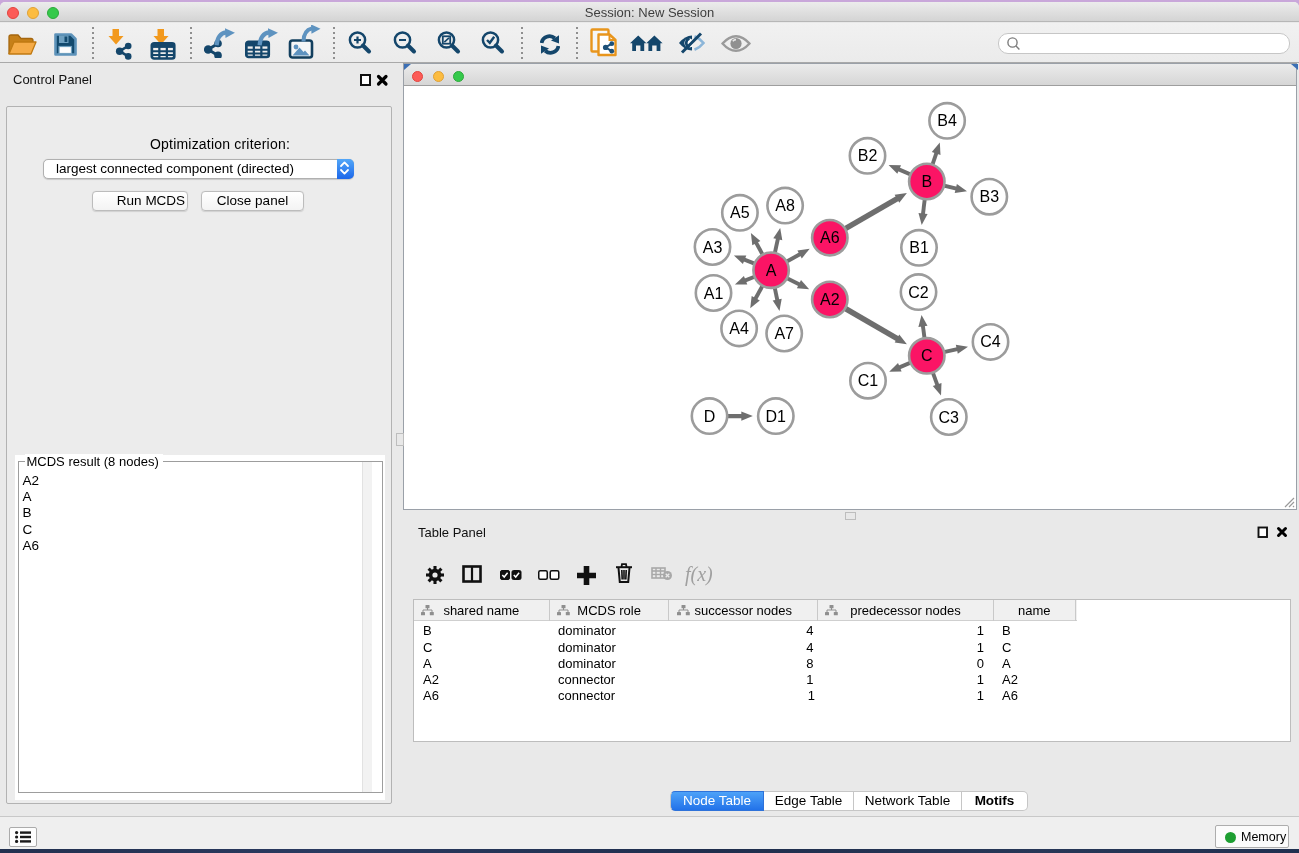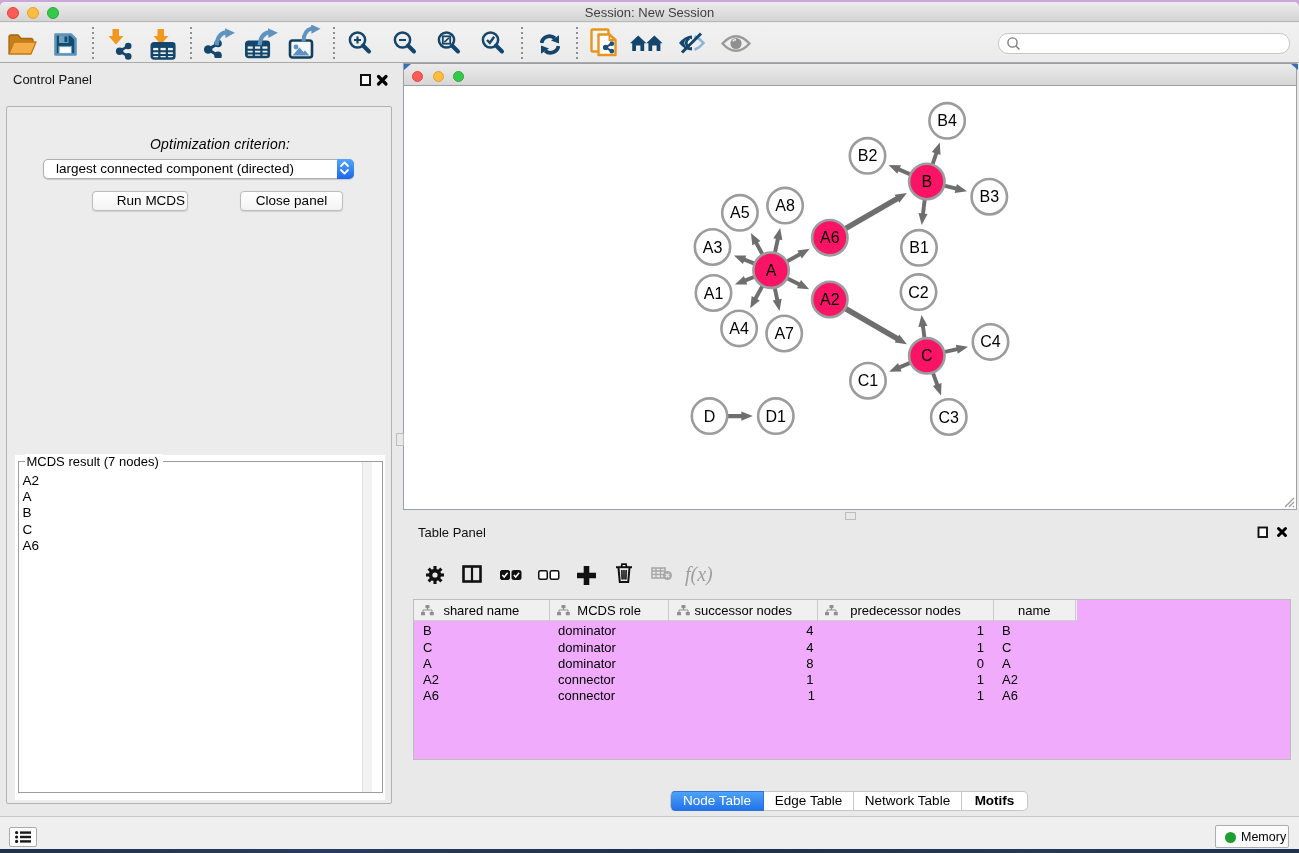--- a/index.html
+++ b/index.html
@@ -14,37 +14,37 @@
 .tsep { position:absolute; top:4px; height:33px; width:2px; background:repeating-linear-gradient(#8f8f8f 0 2px, rgba(0,0,0,0) 2px 5px); }
 #searchbox { position:absolute; left:998px; top:9.5px; width:292px; height:21px; background:#fff; border:1px solid #c6c6c6; border-radius:10px; }
 
 #cp-title { position:absolute; left:13px; top:70px; font-size:13px; color:#111; }
 #cp-box { position:absolute; left:6px; top:104px; width:386px; height:698px; background:#ececec; border:1px solid #b2b2b2; border-radius:2px; }
 .tabbar { position:absolute; display:flex; font-size:13px; }
 .tabbar .seg { background:#fff; border-top:1px solid #c8c8c8; border-bottom:1px solid #c8c8c8; border-right:1px solid #c8c8c8; color:#000; text-align:center; line-height:17.5px; height:19px; }
 .tabbar .seg:first-child { border-left:1px solid #c8c8c8; border-radius:5px 0 0 5px; }
 .tabbar .seg:last-child { border-radius:0 5px 5px 0; }
 .tabbar .sel { background:linear-gradient(#4da2f8,#2272e9); color:#fff; border-color:#2e72d9; }
-#opt-label { position:absolute; left:6px; top:134px; width:428px; text-align:center; font-size:14px; letter-spacing:0.2px; color:#000;font-style:italic; }
+#opt-label { position:absolute; left:6px; top:134px; width:428px; text-align:center; font-size:14px; letter-spacing:0.2px; color:#000; }
 #dropdown { position:absolute; left:43px; top:157px; width:311px; height:20px; background:#fff; border:1px solid #b0b0b0; border-radius:5px; font-size:13.5px; line-height:18px; padding-left:12px; box-shadow:0 0.5px 1px rgba(0,0,0,.15); }
 #dd-btn { position:absolute; right:-1px; top:-1px; width:17px; height:20px; background:linear-gradient(#53a7f8,#1c67ea); border-radius:0 5px 5px 0; }
 .mbtn { position:absolute; height:20px; background:linear-gradient(#ffffff,#f3f3f3); border:1px solid #bcbcbc; border-radius:4px; font-size:13.5px; text-align:center; line-height:18px; color:#000; box-shadow:0 0.5px 1px rgba(0,0,0,.12); }
 #result-white { position:absolute; left:15px; top:453px; width:370px; height:345px; background:#fff; }
 #result-frame { position:absolute; left:2.5px; top:6px; width:365px; height:332px; border:1px solid #9d9d9d; }
 #result-title { position:absolute; left:6px; top:-8px; background:#fff; padding:0 4px 0 2px; font-size:13px; color:#000; }
 #result-items { position:absolute; left:4px; top:11px; font-size:13.5px; line-height:16.2px; color:#000; }
 #result-scroll { position:absolute; right:13px; top:7px; width:10px; height:330px; background:#f2f2f2; border-left:1px solid #e2e2e2; }
 
 #netwin { position:absolute; left:403px; top:61px; width:894px; height:447px; background:#fff; border:1px solid #9aa0a8; }
 #net-titlebar { position:absolute; top:0; left:0; width:100%; height:22px; background:linear-gradient(#ebebeb,#d6d6d6); border-bottom:1px solid #9e9e9e; }
 #net-titlebar .title { position:absolute; top:4px; width:100%; text-align:center; font-size:13.5px; font-weight:400; color:#1c1c1c; }
 .tl2 { position:absolute; top:6.9px; width:11px; height:11px; border-radius:50%; }
 
 #tp-title { position:absolute; left:418px; top:523px; font-size:13px; color:#111; }
-#tbl { position:absolute; left:413px; top:597px; width:878px; height:161px; background:#f0abfc; border:1px solid #bdbdbd; }
+#tbl { position:absolute; left:413px; top:597px; width:878px; height:143px; background:#ffffff; border:1px solid #bdbdbd; }
 #tbl-hdr { position:absolute; left:0; top:0; width:663px; height:21px; background:#f0f0f0; border-bottom:1px solid #cfcfcf; font-size:13px; color:#000; }
 .hcell { position:absolute; top:0; height:21px; border-right:1px solid #c9c9c9; text-align:center; line-height:21px; }
 .trow { position:absolute; font-size:13px; color:#000; height:16.2px; line-height:16.2px; }
 .btabs { position:absolute; display:flex; font-size:13.5px; }
 .btabs .seg { background:#fff; border:1px solid #c6c6c6; border-left:none; color:#000; text-align:center; line-height:18.5px; height:20px; }
 .btabs .seg:first-child { border-left:1px solid #c6c6c6; border-radius:5px 0 0 5px; }
 .btabs .seg:last-child { border-radius:0 5px 5px 0;font-weight:bold; }
 .btabs .sel { background:linear-gradient(#4da2f8,#2272e9); color:#fff; border-color:#2e72d9; }
 #statusbar { position:absolute; left:0; top:814px; width:100%; height:33px; background:#efefef; border-top:1px solid #c8c8c8; }
 #navy { position:absolute; left:0; top:849px; width:100%; height:4px; background:linear-gradient(90deg,#22304f,#2a3a60 25%,#1f2e4d 55%,#273757 80%,#203050); }
@@ -205,24 +205,24 @@
   </svg>
   <div id="cp-box"></div>
   <div id="opt-label">Optimization criterion:</div>
   <div id="dropdown">largest connected component (directed)
     <div id="dd-btn"><svg width="15" height="18" viewBox="0 0 15 18">
           <path d="M4 7 L7.5 3.4 L11 7" fill="none" stroke="#fff" stroke-width="1.8" stroke-linecap="round" stroke-linejoin="round"></path>
           <path d="M4 11 L7.5 14.6 L11 11" fill="none" stroke="#fff" stroke-width="1.8" stroke-linecap="round" stroke-linejoin="round"></path>
         </svg></div>
   </div>
   <div class="mbtn" style="left:92px;top:189px;width:96px;padding-left:22px;">Run MCDS</div>
-  <div class="mbtn" style="left:201px;top:189px;width:103px;margin-left:39px;">Close panel</div>
+  <div class="mbtn" style="left:201px;top:189px;width:103px;">Close panel</div>
   <div id="result-white">
     <div id="result-frame">
-      <div id="result-title">MCDS result (7 nodes)</div>
+      <div id="result-title">MCDS result (8 nodes)</div>
       <div id="result-items">A2<br>A<br>B<br>C<br>A6</div>
     </div>
     <div id="result-scroll"></div>
   </div>
 
   <div id="netwin">
     <div id="net-titlebar">
       <div class="tl2" style="left:8px;  background:#fc5b57; border:0.5px solid #e2443e;"></div>
       <div class="tl2" style="left:29px; background:#fcbc40; border:0.5px solid #e0a135;"></div>
       <div class="tl2" style="left:49px; background:#35c94b; border:0.5px solid #2ca93b;"></div>

